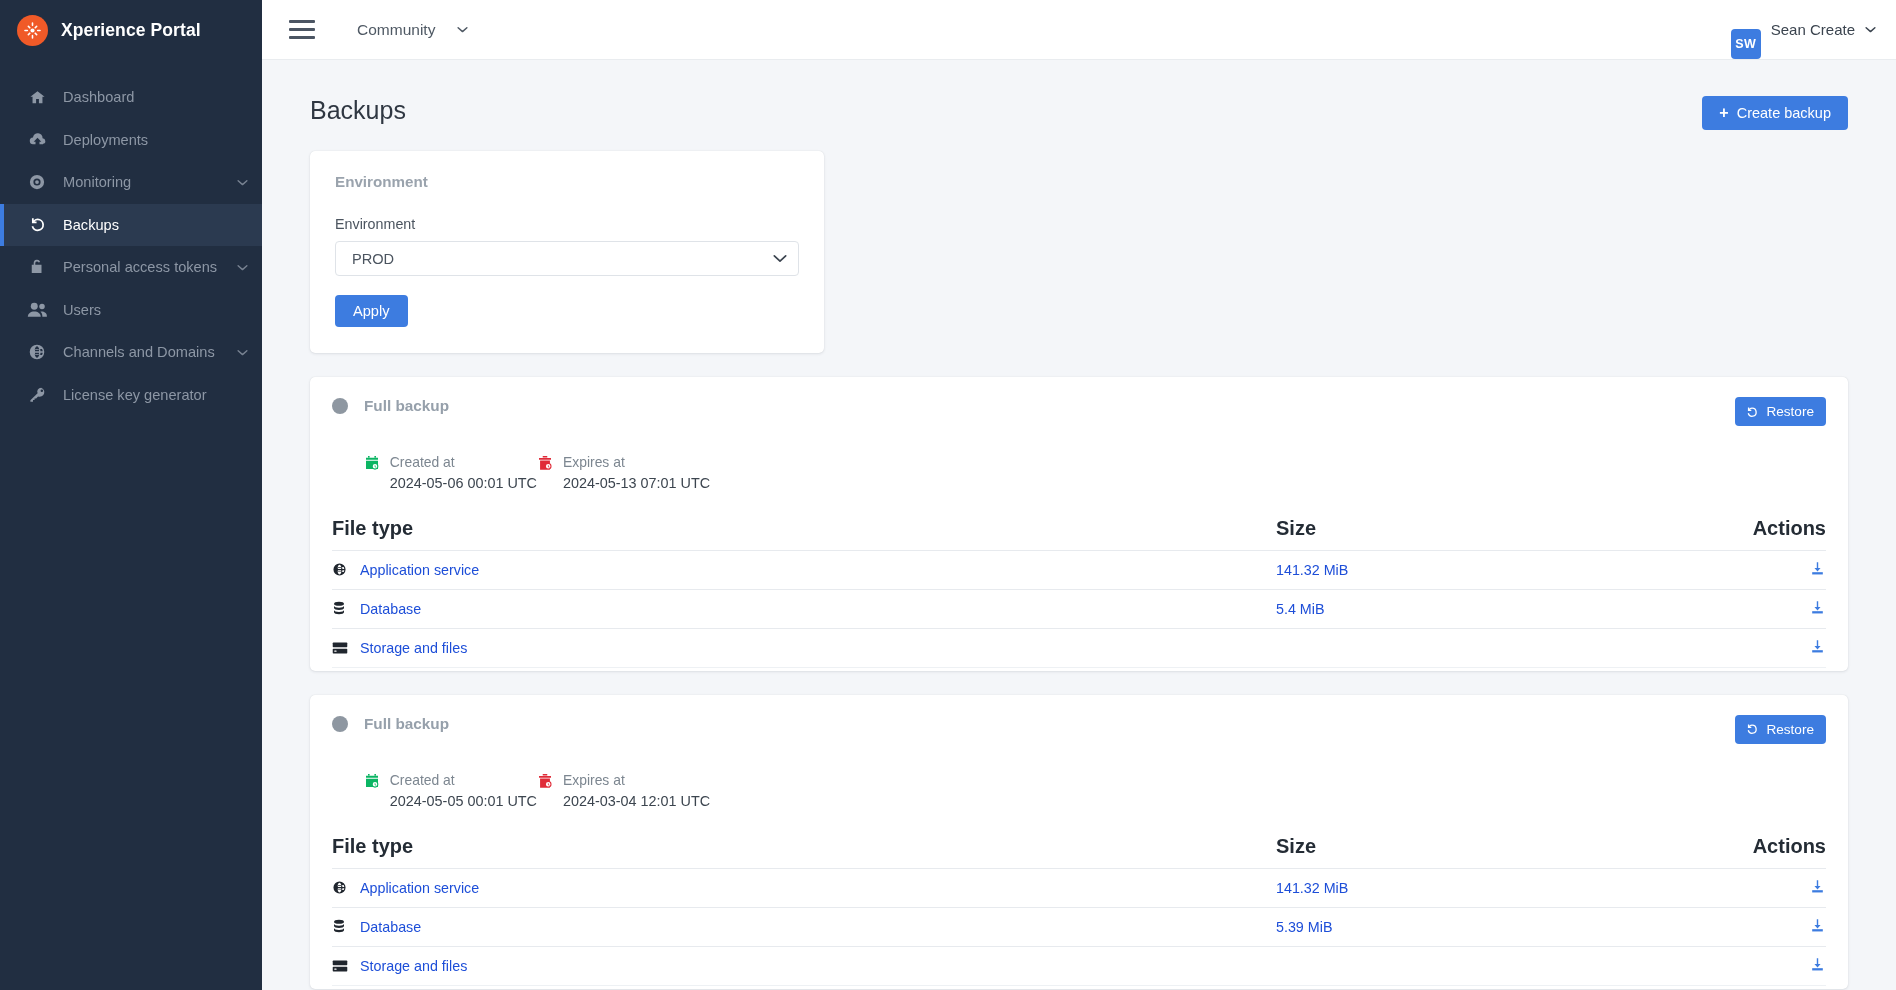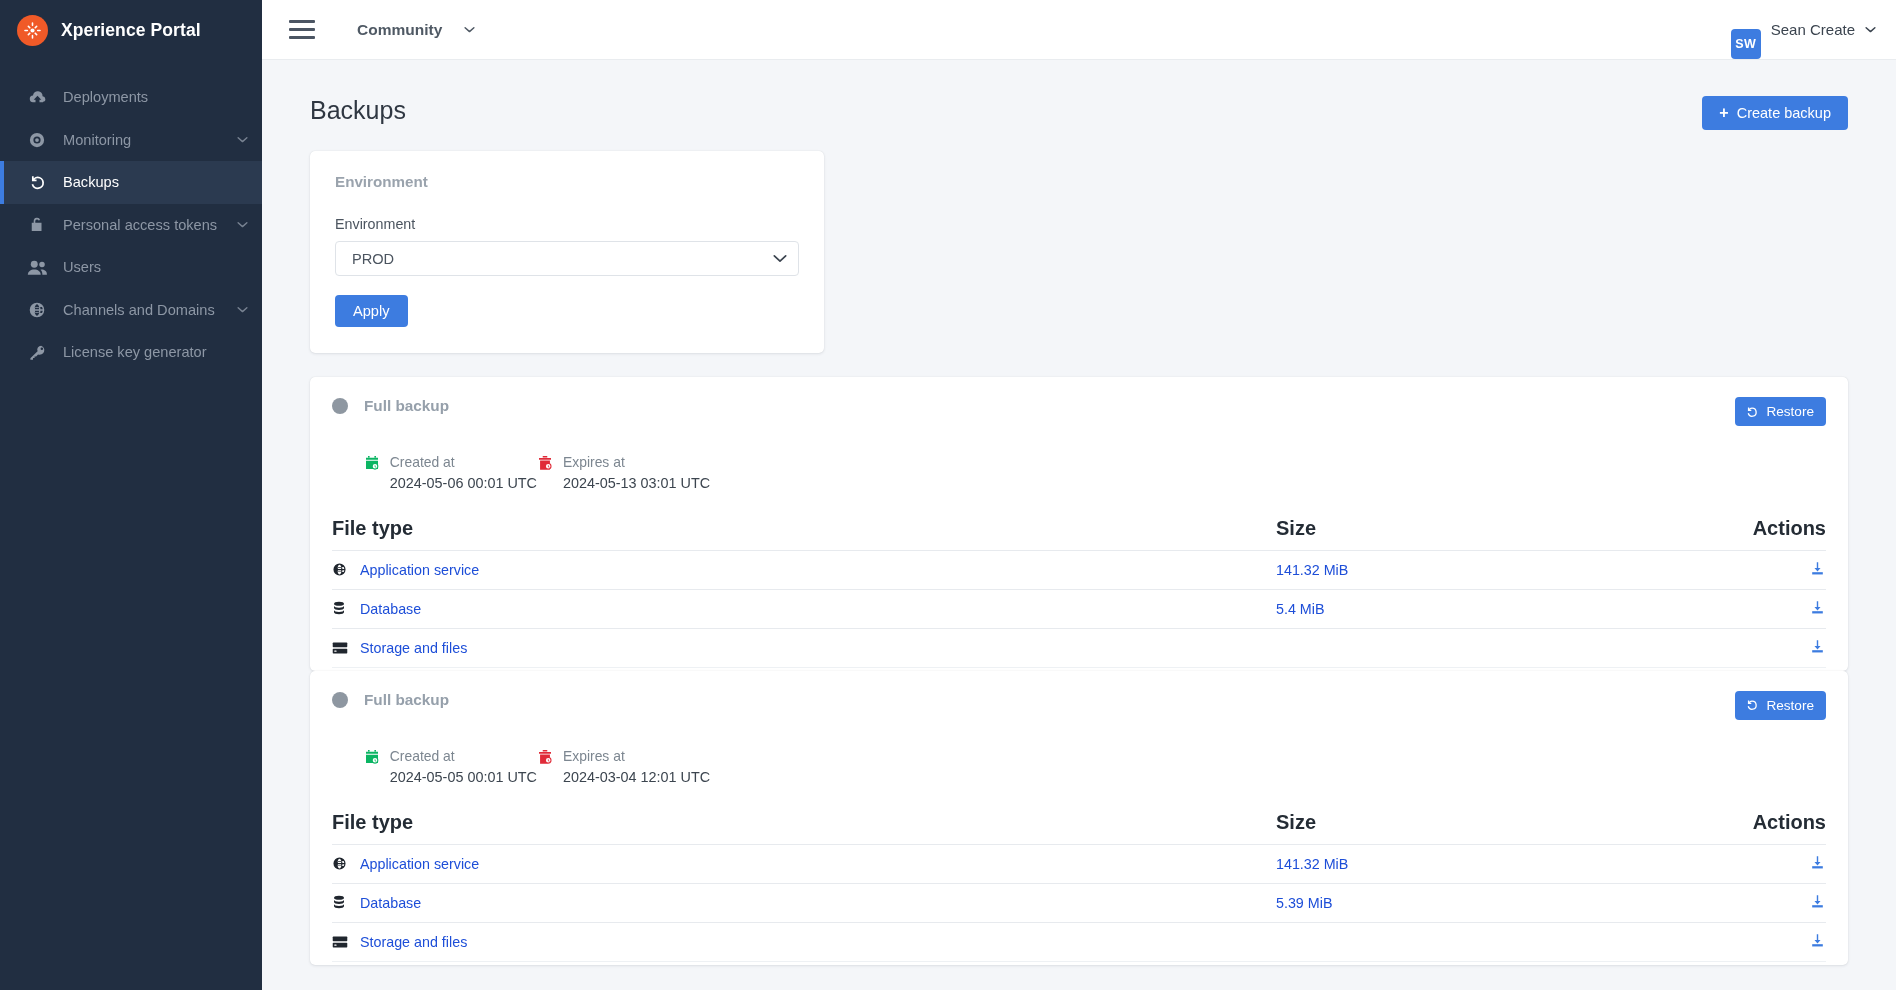--- a/index.html
+++ b/index.html
@@ -79,21 +79,20 @@
     width: 26px; height: 20px;
     display: flex; flex-direction: column; justify-content: center; gap: 5px;
     cursor: pointer;
   }
   .hamburger span { display: block; height: 3px; background: #4b5563; border-radius: 1px; }
   .topnav-item {
     margin-left: 42px;
     font-size: 15.5px; color: #4f5964;
     display: flex; align-items: center; gap: 22px;
     cursor: pointer;
-    font-weight: bold;
   }
   .topnav-item .chev svg { stroke: #4f5964; fill: none; display: block; }
   .topbar-spacer { flex: 1; }
   .user-menu {
     display: flex; align-items: center; gap: 10px; cursor: pointer;
   }
   .avatar {
     width: 30px; height: 30px; border-radius: 4px;
     background: #3d7ce0; color: #fff;
     font-size: 12.5px; font-weight: bold;
@@ -151,21 +150,21 @@
     display: flex; align-items: center; pointer-events: none;
   }
   .select-arrow svg { stroke: #3b444f; fill: none; display: block; }
   .btn-apply {
     margin-top: 19px;
     background: #3d7ce0; color: #fff;
     font-size: 14.6px; padding: 8px 18px;
   }
 
   
-  .backup-card { padding: 20px 22px 3px 22px; }
+  .backup-card { margin-bottom: 24px; padding: 20px 22px 3px 22px; }
   .backup-head {
     display: flex; align-items: flex-start; justify-content: space-between;
   }
   .backup-title-row { display: flex; align-items: center; gap: 16px; }
   .status-dot {
     width: 16px; height: 16px; border-radius: 50%;
     background: #8e97a1; display: block;
   }
   .backup-title { font-size: 15.3px; font-weight: bold; color: #96a0ab; }
   .btn-restore {
@@ -226,20 +225,28 @@
           <rect x="11" y="3.6" width="2" height="4.6" rx="1" transform="rotate(-45 12 12)"></rect>
           <rect x="11" y="15.8" width="2" height="4.6" rx="1" transform="rotate(-45 12 12)"></rect>
         </g>
       </svg>
     </span>
     <span class="brand-title">Xperience Portal</span>
   </div>
 
   <nav class="nav">
 
+    <div class="nav-item">
+      <span class="nav-icon">
+        <svg width="17" height="17" viewBox="0 0 24 24">
+            <path d="M12 3 2 11h3v9h5v-6h4v6h5v-9h3z"></path>
+          </svg>
+      </span>
+      <span class="nav-label">Dashboard</span>
+    </div>
 
     <div class="nav-item">
       <span class="nav-icon">
         <svg width="19" height="19" viewBox="0 0 24 24">
             <path d="M19 17.5a3.5 3.5 0 0 0-.6-6.95A6 6 0 0 0 6.3 9.6 4.2 4.2 0 0 0 6.6 18h2.9v-3.2H7.2L12 9.8l4.8 5H14.5V18H19z"></path>
           </svg>
       </span>
       <span class="nav-label">Deployments</span>
     </div>
 
@@ -403,21 +410,21 @@
         </div>
         <div class="meta-block">
           <span class="meta-icon">
             <svg width="16" height="16" viewBox="0 0 24 24">
                 <path fill="#e02b38" d="M8.6 1.6h6.8v2H8.6zM3 4.4h18v2.8H3zM4.6 8.2h14.8V22H4.6zM16.8 12a5 5 0 1 1 0 10 5 5 0 0 1 0-10z"></path>
                 <path fill="#ffffff" d="M16.8 13.6a3.4 3.4 0 1 0 0 6.8 3.4 3.4 0 0 0 0-6.8zm.6 3.5l1.5 1-.6 1-2-1.3v-2.3h1.1z"></path>
               </svg>
           </span>
           <div>
             <div class="meta-label">Expires at</div>
-            <div class="meta-value">2024-05-13 03:01 UTC</div>
+            <div class="meta-value">2024-05-13 07:01 UTC</div>
           </div>
         </div>
       </div>
 
       <table class="files">
         <thead>
           <tr>
             <th>File type</th>
             <th class="col-size">Size</th>
             <th class="col-actions">Actions</th>

